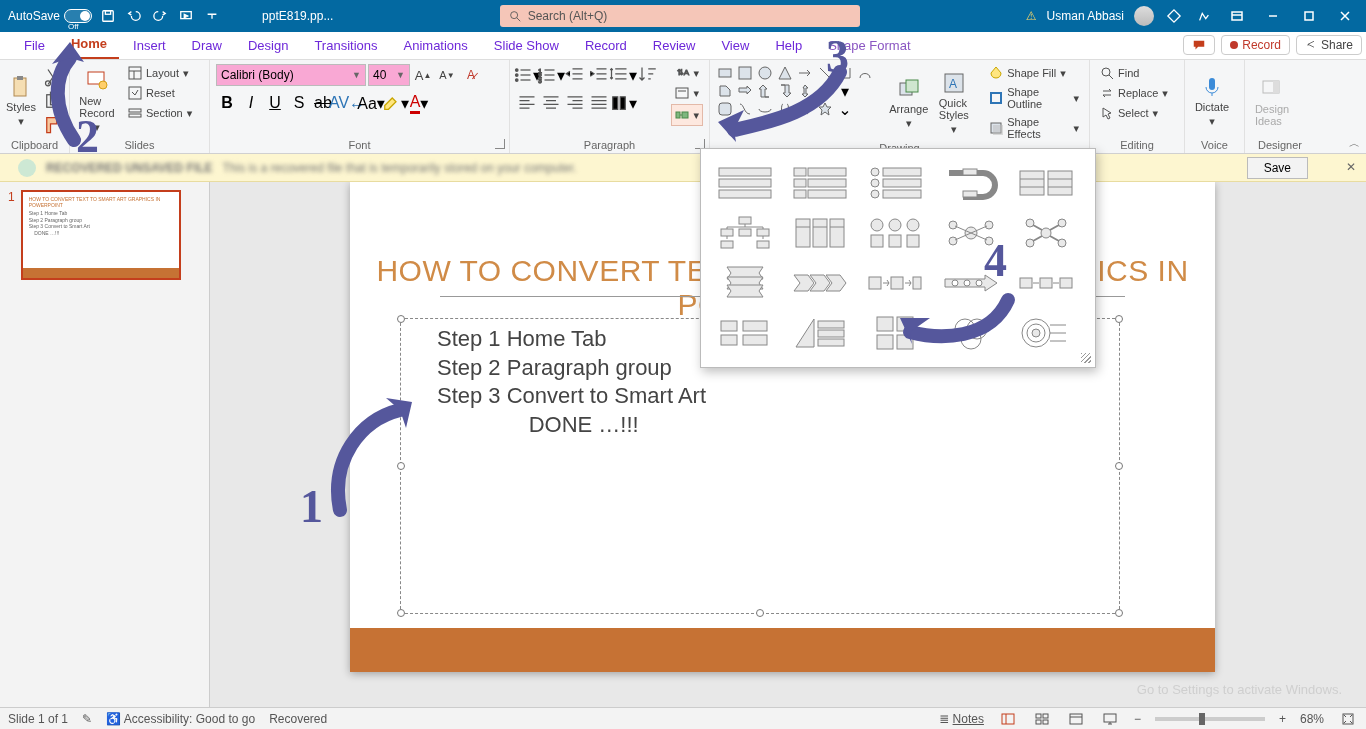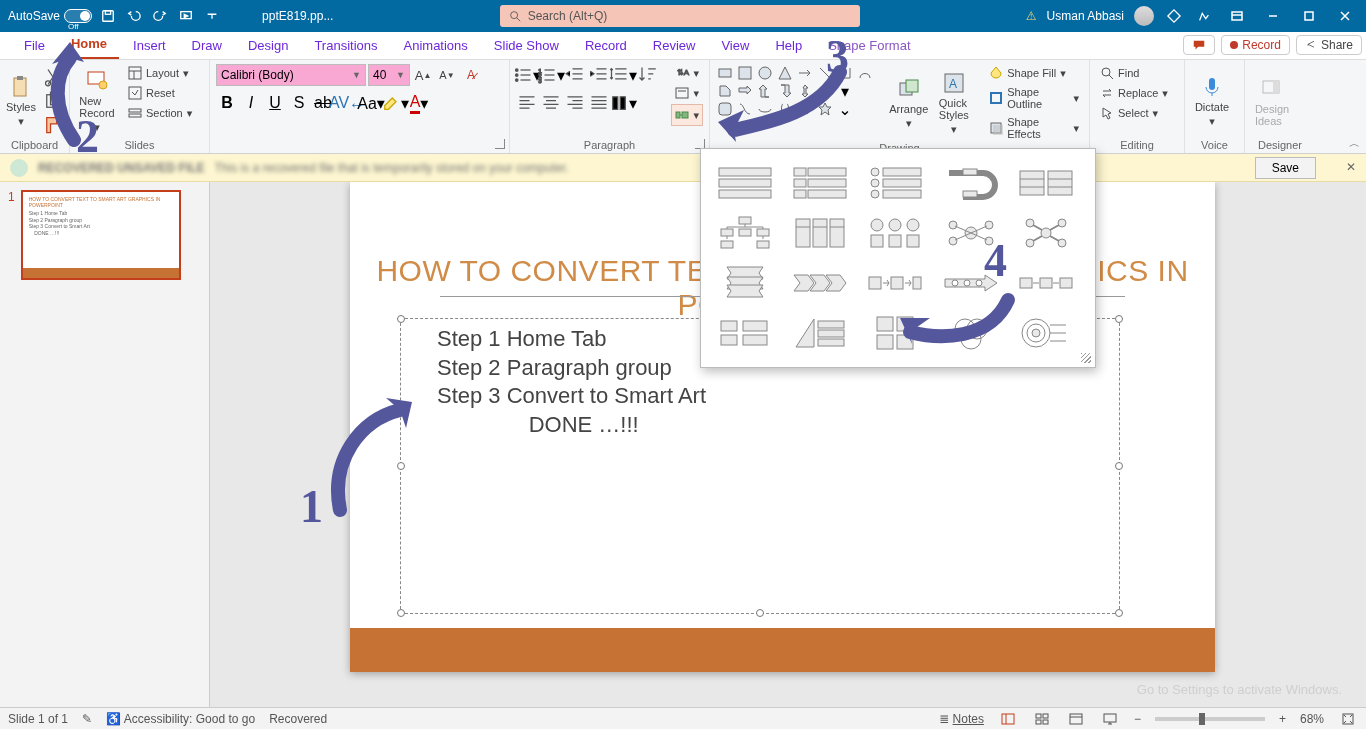--- a/index.html
+++ b/index.html
@@ -50,21 +50,21 @@
 .icon-btn.pressed { background: #fde8df; border-color: #e3b9a8; }
 .icon-row { display: flex; gap: 2px; }
 .shape-gallery { width: 180px; }
 .shape-gallery .sg-row { display: flex; gap: 2px; }
 .shape-gallery .sg-cell { width: 18px; height: 18px; display: flex; align-items: center; justify-content: center; }
 .shape-gallery svg { width: 14px; height: 14px; stroke: #666; fill: #dce3ea; stroke-width: 1; }
 .ribbon-collapse { position: absolute; right: 6px; bottom: 2px; font-size: 11px; color: #666; cursor: pointer; }
 .launcher { position: absolute; right: 4px; bottom: 4px; width: 10px; height: 10px; border-right: 1px solid #888; border-bottom: 1px solid #888; cursor: pointer; }
 
 
-.msg-bar { height: 28px; background: #fdf6d0; border-bottom: 1px solid #e8dca0; display: flex; align-items: center; padding: 0 10px; font-size: 12px; color: #777; gap: 10px; position: relative; }
+.msg-bar { height: 28px; background: #fdf6d0; border-bottom: 1px solid #e8dca0; display: flex; align-items: center; padding: 0 18px; font-size: 12px; color: #777; gap: 10px; position: relative; }
 .msg-bar .blur { filter: blur(2px); }
 .msg-bar .save-btn { margin-left: auto; margin-right: 40px; border: 1px solid #bbb; background: #f3f3f3; padding: 3px 16px; font-size: 12px; cursor: pointer; }
 .msg-close { position: absolute; right: 10px; top: 6px; cursor: pointer; color: #666; }
 
 
 .workspace { position: absolute; top: 182px; left: 0; right: 0; bottom: 22px; display: flex; background: #e8e8e8; }
 .thumb-panel { width: 210px; background: #f3f3f3; border-right: 1px solid #ccc; padding: 8px; }
 .thumb-wrap { display: flex; gap: 6px; }
 .thumb-num { font-size: 12px; color: #c43e1c; }
 .thumb { width: 160px; height: 90px; background: #fff; border: 2px solid #c43e1c; position: relative; }
@@ -323,20 +323,21 @@
             <s>ab</s>
           </div>
         <div class="icon-btn" style="color:#2e75b6">AV↔</div>
         <div class="icon-btn">Aa▾</div>
         <div class="icon-btn"><svg viewBox="0 0 16 16">
               <path d="M3 10l6-6 3 3-6 6H3z" fill="#ffe680" stroke="#c9a600"></path>
             </svg>▾</div>
         <div class="icon-btn"><span style="border-bottom:3px solid #c00;color:#c00">A</span>▾</div>
       </div>
     </div>
+    <div class="label">Font</div>
     <div class="launcher"></div>
   </div>
 
   <div class="group" style="width:200px">
     <div class="body" style="flex-direction:column;gap:6px">
       <div class="icon-row">
         <div class="icon-btn"><svg viewBox="0 0 16 16" stroke="#555">
               <circle cx="3" cy="4" r="1" fill="#555"></circle>
               <path d="M6 4h8"></path>
               <circle cx="3" cy="8" r="1" fill="#555"></circle>

